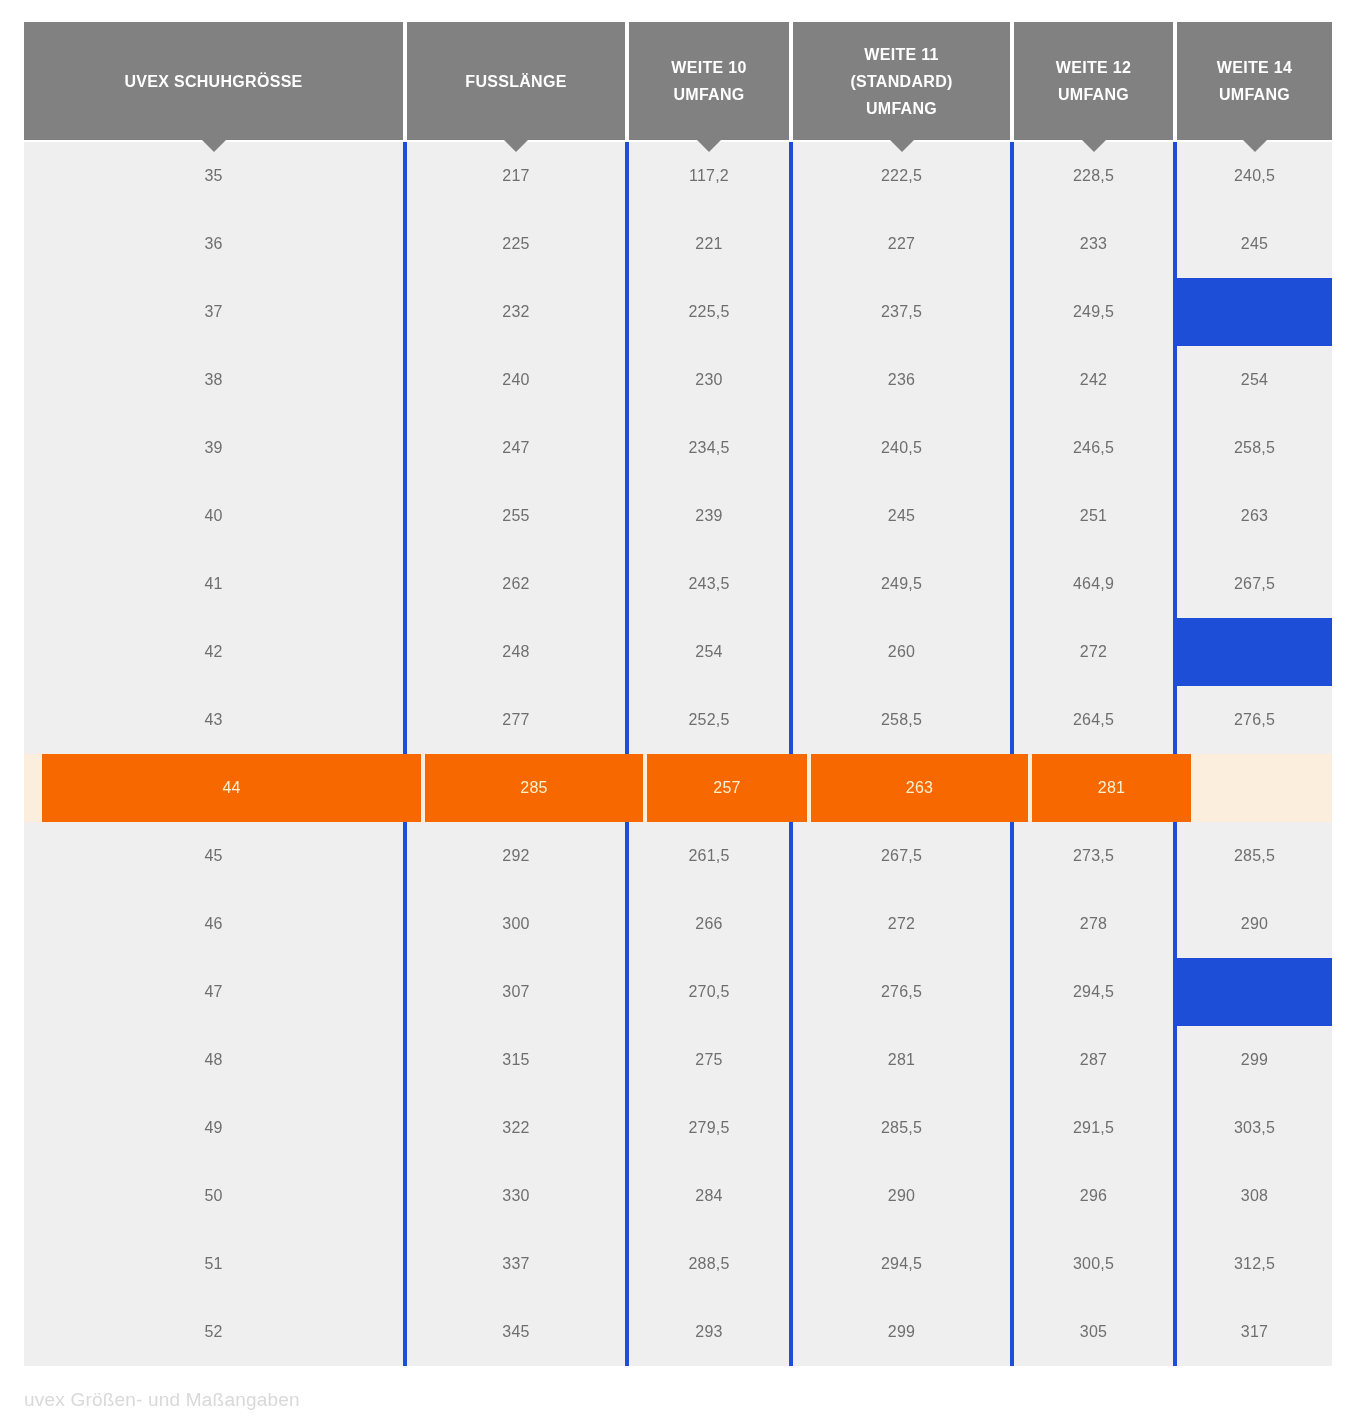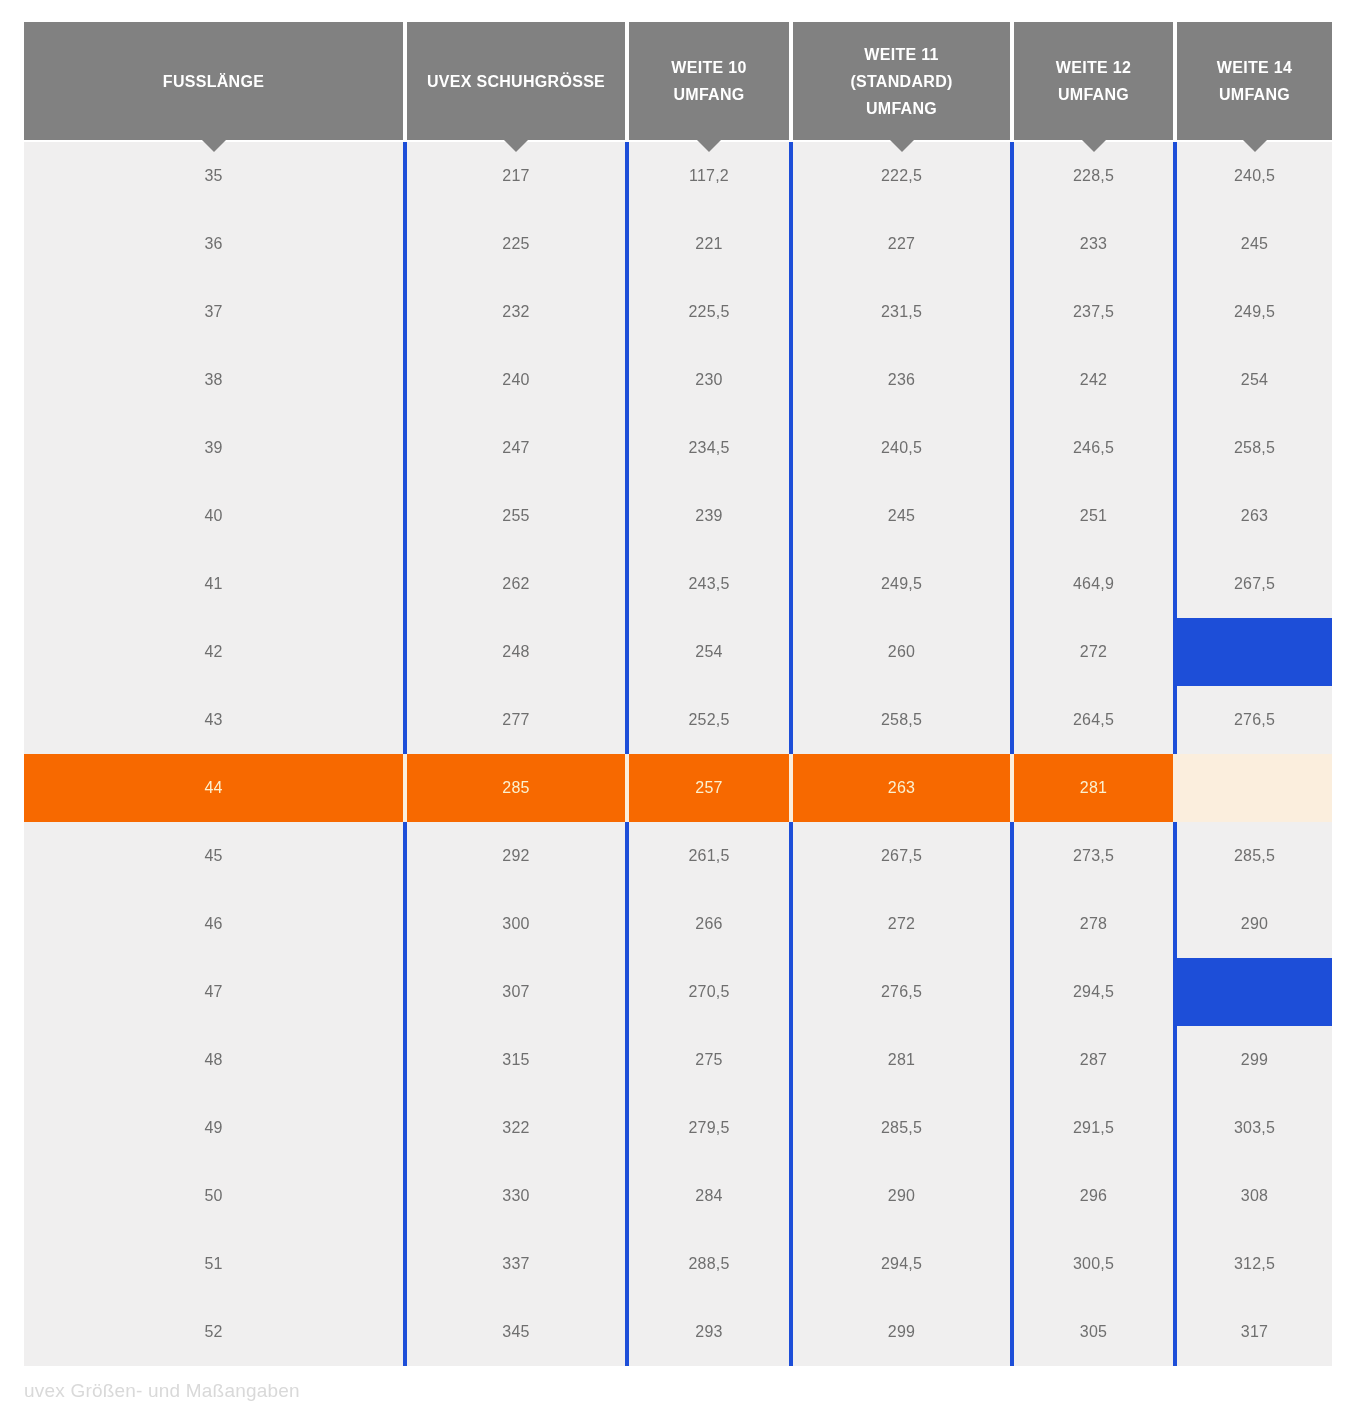--- a/index.html
+++ b/index.html
@@ -35,35 +35,35 @@
     border-top:12px solid var(--header-bg);
     z-index:3;
   }
   .row{height:68px;background:#1d4ed8;}
   .row .cell{
     background:var(--row-bg);
     color:var(--cell-text);
     display:flex;align-items:center;justify-content:center;
     font-size:16px;letter-spacing:.2px;
   }
-  .row.highlight{background:var(--highlight-sep);}
+  .row.highlight{background:var(--highlight-sep);padding-left:18px;}
   .row.highlight .cell{background:var(--highlight-bg);color:var(--highlight-text);}
-  .caption{margin-top:14px;font-size:19px;color:var(--caption-text);letter-spacing:.2px;}
+  .caption{margin-top:23px;font-size:19px;color:var(--caption-text);letter-spacing:.2px;}
 </style>
 </head>
 <body style="--header-bg: #818181; --header-text: #ffffff; --row-bg: #f0efef; --cell-text: #6f6f6f; --highlight-bg: #f76900; --highlight-text: #fbf1cf; --highlight-sep: #fbeedd; --caption-text: #d9d9d9;">
 
 <div class="page">
   <div class="grid header-row" id="header-row">
       <div class="hcell">
+        <div>UVEX SCHUHGRÖSSE</div>
+        <span class="tri"></span>
+      </div>
+      <div class="hcell">
         <div>FUSSLÄNGE</div>
-        <span class="tri"></span>
-      </div>
-      <div class="hcell">
-        <div>UVEX SCHUHGRÖSSE</div>
         <span class="tri"></span>
       </div>
       <div class="hcell">
         <div>WEITE 10</div>
         <div>UMFANG</div>
         <span class="tri"></span>
       </div>
       <div class="hcell">
         <div>WEITE 11</div>
         <div>(STANDARD)</div>
@@ -95,21 +95,20 @@
         <div class="cell">225</div>
         <div class="cell">221</div>
         <div class="cell">227</div>
         <div class="cell">233</div>
         <div class="cell">245</div>
       </div>
       <div class="grid row">
         <div class="cell">37</div>
         <div class="cell">232</div>
         <div class="cell">225,5</div>
-        <div class="cell">231,5</div>
         <div class="cell">237,5</div>
         <div class="cell">249,5</div>
       </div>
       <div class="grid row">
         <div class="cell">38</div>
         <div class="cell">240</div>
         <div class="cell">230</div>
         <div class="cell">236</div>
         <div class="cell">242</div>
         <div class="cell">254</div>

